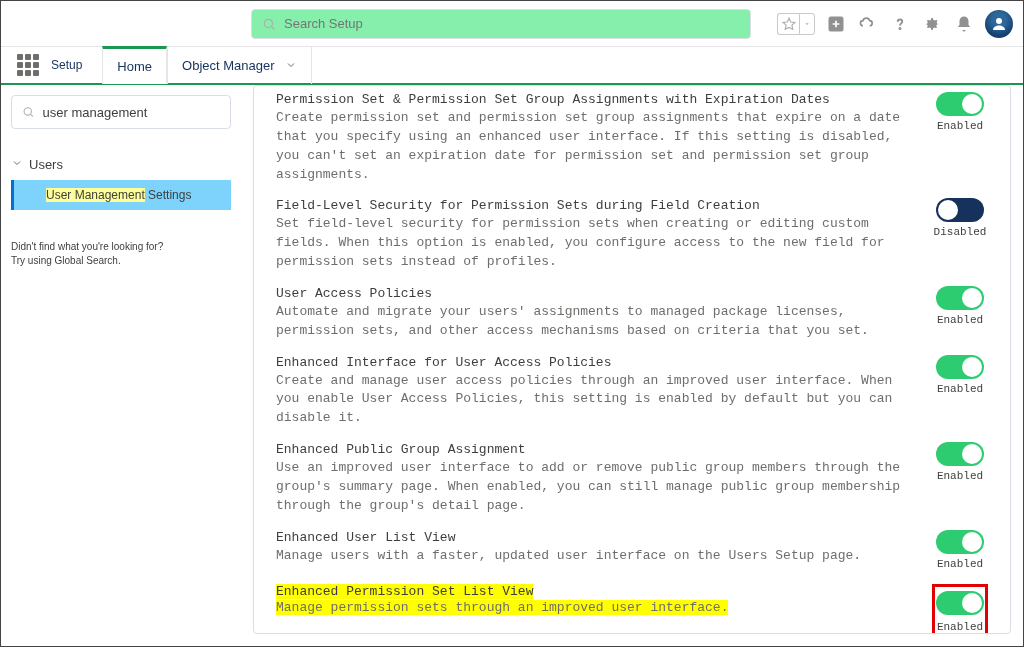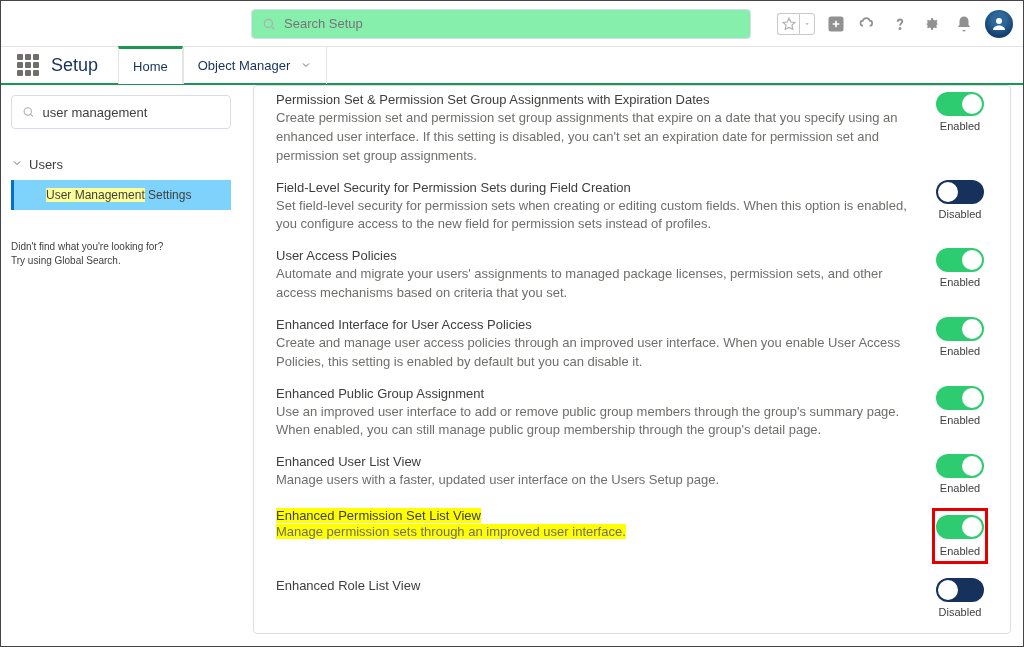--- a/index.html
+++ b/index.html
@@ -15,38 +15,38 @@
   .icon-btn.bordered { border: 1px solid #c9c9c9; border-radius: 3px; }
   .icon-group { display: flex; }
   .icon-group .icon-btn.bordered:first-child { border-top-right-radius: 0; border-bottom-right-radius: 0; border-right: none; }
   .icon-group .icon-btn.bordered:last-child { border-top-left-radius: 0; border-bottom-left-radius: 0; width: 16px; }
   .avatar { width: 28px; height: 28px; border-radius: 50%; background: radial-gradient(circle at 50% 35%, #2e689b 30%, #13406e 70%); display: flex; align-items: center; justify-content: center; }
 
   
   .nav2 { display: flex; align-items: center; height: 38px; border-bottom: 2px solid #1b9653; padding: 0 10px; }
   .app-launcher { display: grid; grid-template-columns: repeat(3, 6px); grid-template-rows: repeat(3, 6px); gap: 2px; margin: 0 12px 0 6px; }
   .app-launcher span { background: #706e6b; border-radius: 1px; }
-  .app-name { font-size: 18px; font-weight: 500; color: #16325c; margin-right: 20px; }
+  .app-name { font-size: 12px; font-weight: 500; color: #16325c; margin-right: 20px; }
   .tab { height: 38px; display: flex; align-items: center; padding: 0 14px; font-size: 13px; color: #16325c; border-left: 1px solid #e5e5e5; border-right: 1px solid #e5e5e5; position: relative; }
   .tab.active { border-top: 3px solid #1b9653; background: #fff; }
   .tab .chev { margin-left: 10px; }
 
   
   .layout { display: flex; height: calc(647px - 46px - 38px - 2px); }
   .sidebar { width: 240px; flex-shrink: 0; padding: 10px; border-right: none; }
   .side-search { border: 1px solid #d8dde6; border-radius: 4px; height: 34px; display: flex; align-items: center; padding: 0 10px; }
   .side-search input { border: none; outline: none; width: 100%; font-size: 13px; color: #3e3e3c; background: transparent; margin-left: 8px; }
   .tree-node { margin-top: 24px; }
   .tree-label { display: flex; align-items: flex-start; font-size: 13px; color: #3e3e3c; padding: 4px 0; }
   .tree-label svg { margin-right: 6px; }
   .tree-item { padding: 8px 8px 8px 32px; font-size: 12px; border-left: 3px solid #0070d2; background: #7dd3fc; margin-top: 4px; }
   .tree-item .hl { background: #ffff99; }
   .side-help { margin-top: 30px; font-size: 10px; color: #3e3e3c; line-height: 1.4; }
 
-  .main { flex: 1; padding: 0 12px 12px 12px; overflow: hidden; }
+  .main { flex: 1; padding: 0 12px 12px 12px; overflow: hidden; font-family: Liberation Mono, monospace; }
   .card { border: 1px solid #d8dde6; border-radius: 4px; padding: 6px 22px 20px 22px; background: #fff; height: 100%; overflow: hidden; }
 
   .setting { display: flex; align-items: flex-start; gap: 16px; margin-top: 14px; }
   .setting:first-child { margin-top: 0; }
   .setting-text { flex: 1; }
   .setting-title { font-size: 13px; color: #3e3e3c; margin-bottom: 2px; }
   .setting-desc { font-size: 13px; color: #706e6b; line-height: 1.45; }
   .setting.highlighted .setting-title,
   .setting.highlighted .setting-desc { background: #ffff00; display: inline; }
 

